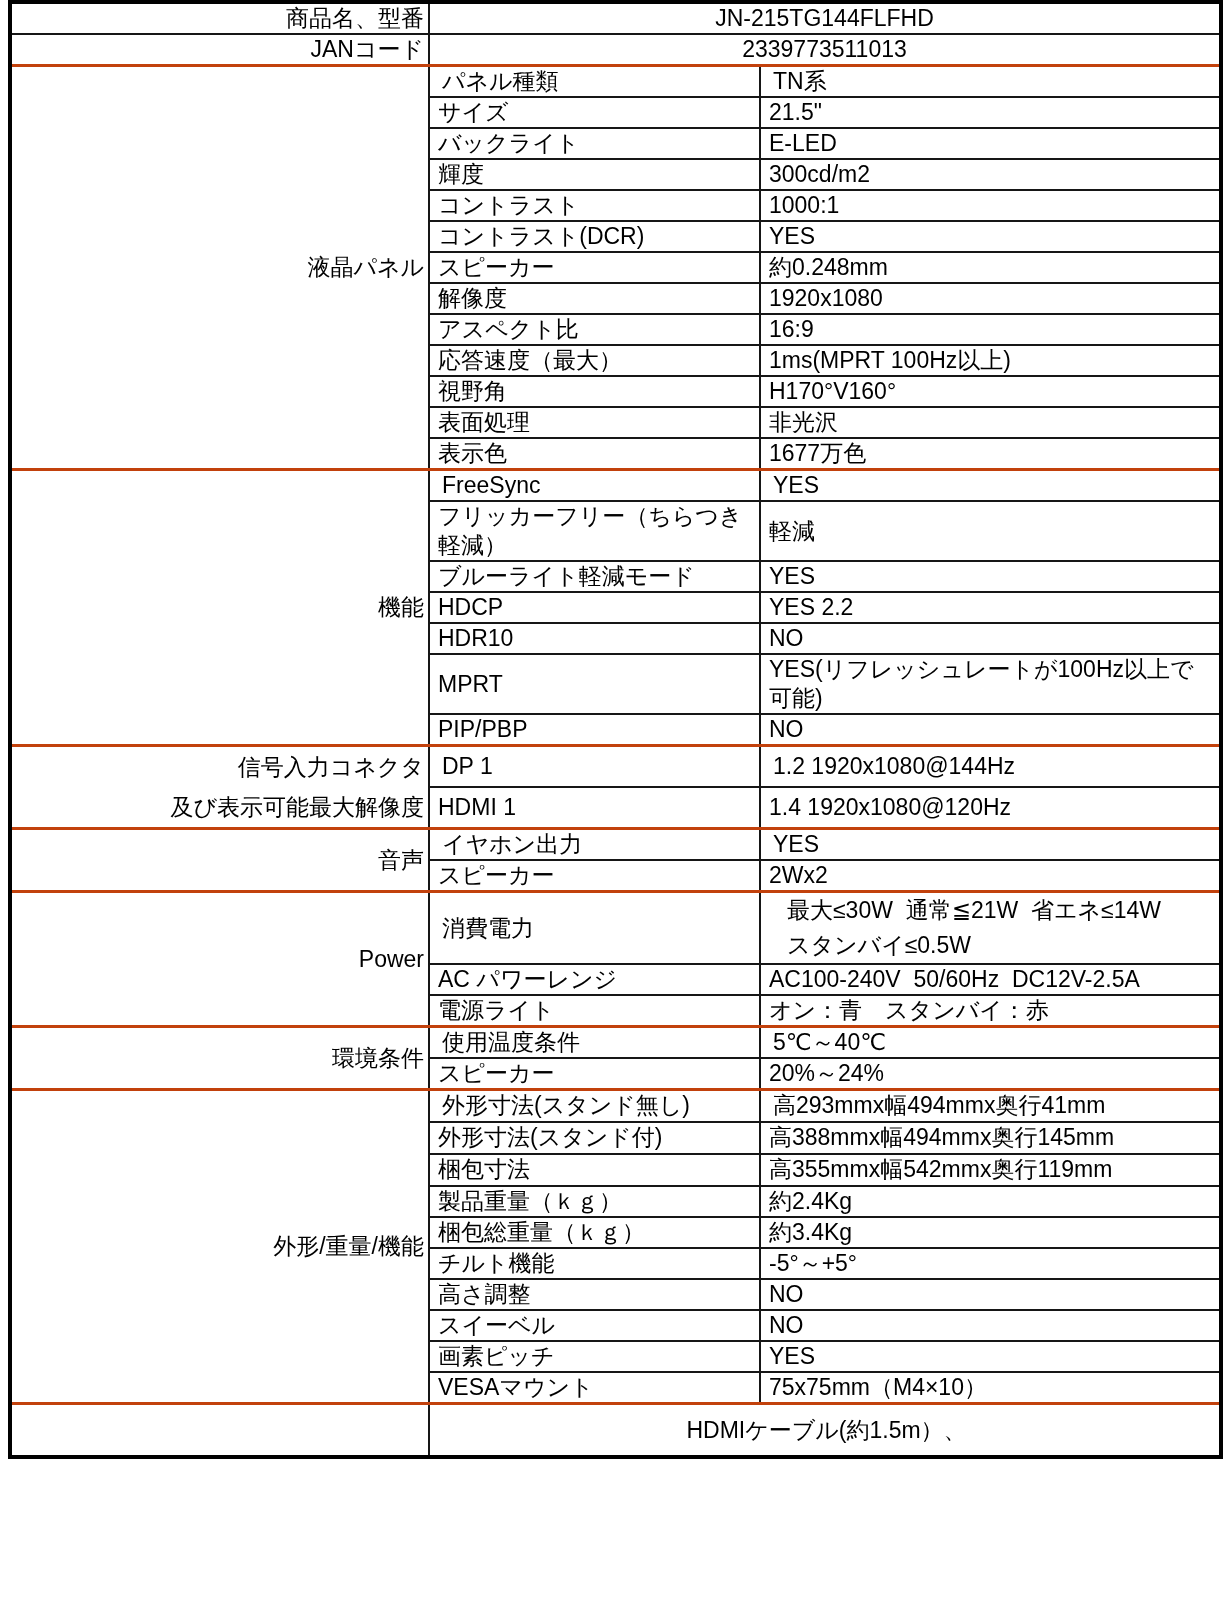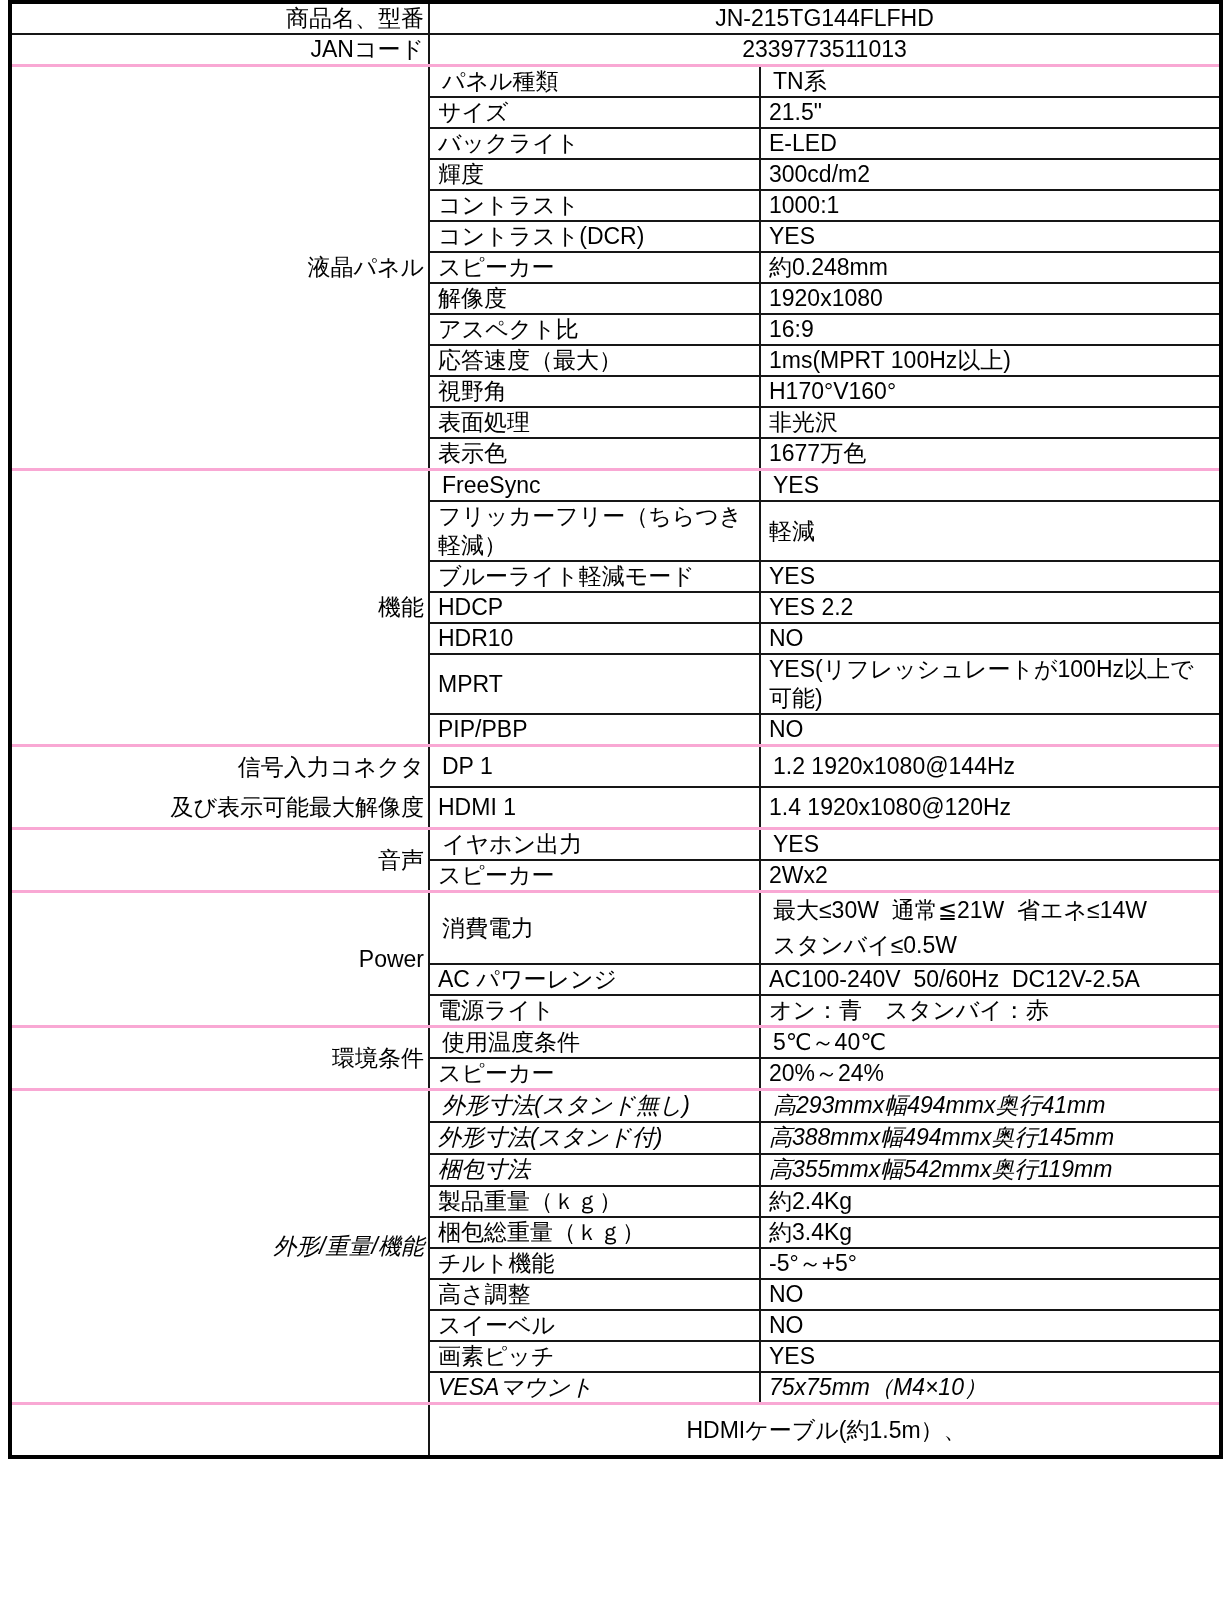--- a/index.html
+++ b/index.html
@@ -41,36 +41,37 @@
     font-size:23px;
     line-height:29px;
     height:31px;
     padding:0 8px;
     vertical-align:middle;
     white-space:pre-wrap;
     overflow:hidden;
     box-sizing:border-box;
   }
   tr.sec-start > td{
-    border-top:3px solid #f9a8d4;
+    border-top:3px solid #c2410c;
     padding-left:12px;
   }
-  tr.tall > td{ height:32px;font-style:italic; }
+  tr.tall > td{ height:32px; }
   td.cat{
     text-align:right;
     padding:0 4px;
   }
   td.merged{
     text-align:center;
   }
   .cat-line{
     line-height:40px;
   }
   .val-line{
     line-height:35px;
+    margin-left:14px;
   }
   .acc-line{
     line-height:50px;
     text-align:center;
   }
 </style>
 </head>
 <body>
 
 <div class="page">

